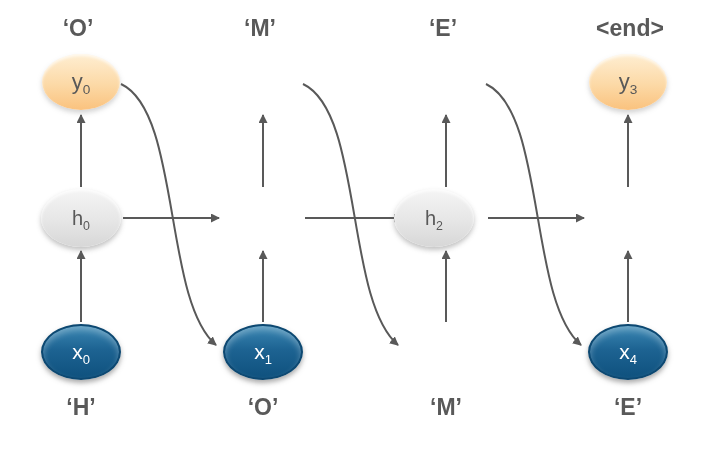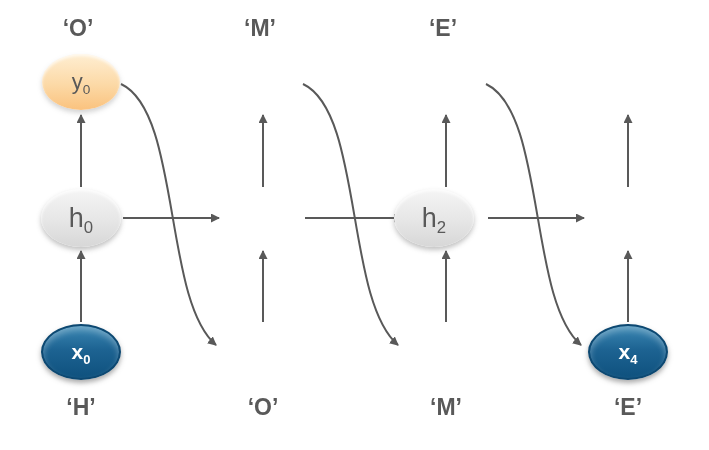--- a/index.html
+++ b/index.html
@@ -13,26 +13,26 @@
     position:absolute;z-index:2;border-radius:50%;
     display:flex;align-items:center;justify-content:center;
     text-align:left;
   }
   .node-y{
     width:78px;height:56px;top:54px;color:#595959;font-size:22px;
     background:linear-gradient(180deg,#feeed2 0%,#fcd9a6 55%,#fac27e 100%);
     box-shadow:0 3px 5px rgba(130,130,130,.35), inset 0 2px 3px rgba(255,255,255,.7);
   }
   .node-h{
-    width:80px;height:58px;top:189px;color:#595959;font-size:27px;
+    width:80px;height:58px;top:189px;color:#595959;font-size:20px;
     background:linear-gradient(180deg,#f5f5f5 0%,#e6e6e6 55%,#d7d7d7 100%);
     box-shadow:0 3px 5px rgba(120,120,120,.45), inset 0 2px 3px rgba(255,255,255,.8);
   }
   .node-x{
-    width:80px;height:56px;top:324px;color:#ffffff;font-size:21px;font-weight:bold;
+    width:80px;height:56px;top:324px;color:#ffffff;font-size:21px;font-weight:normal;
     background:linear-gradient(180deg,#3a87b3 0%,#1d6392 45%,#0f517e 100%);
     border:2px solid #0d4871;box-sizing:border-box;
     box-shadow:0 3px 5px rgba(90,90,90,.5), inset 0 4px 6px rgba(255,255,255,.3);
   }
   .node sub{font-size:.62em;line-height:0;}
   .lbl{
     position:absolute;z-index:2;transform:translateX(-50%);
     color:#595959;font-size:23px;font-weight:bold;white-space:nowrap;
   }
   .lbl-top{top:15px;}
@@ -75,26 +75,33 @@
     </div>
   <div class="node node-h" style="left:41px">
       <span><span>h</span><sub>0</sub></span>
     </div>
   <div class="node node-x" style="left:41px">
       <span><span>x</span><sub>0</sub></span>
     </div>
   <div class="lbl lbl-bot" style="left:81px">‘H’</div>
 
   <div class="lbl lbl-top" style="left:260px">‘M’</div>
+  <div class="node node-x" style="left:223px">
+      <span><span>x</span><sub>1</sub></span>
+    </div>
   <div class="lbl lbl-bot" style="left:263px">‘O’</div>
 
   <div class="lbl lbl-top" style="left:443px">‘E’</div>
   <div class="node node-h" style="left:394px">
       <span><span>h</span><sub>2</sub></span>
     </div>
   <div class="lbl lbl-bot" style="left:446px">‘M’</div>
 
+  <div class="lbl lbl-top" style="left:630px">&lt;end&gt;</div>
+  <div class="node node-y" style="left:589px">
+      <span><span>y</span><sub>3</sub></span>
+    </div>
   <div class="node node-x" style="left:588px">
       <span><span>x</span><sub>4</sub></span>
     </div>
   <div class="lbl lbl-bot" style="left:628px">‘E’</div>
 
 </div>
 
 </body></html>

